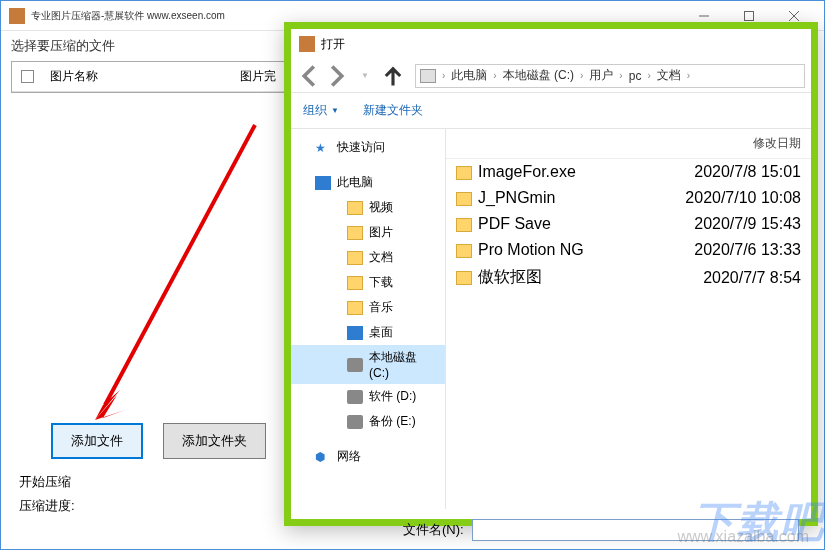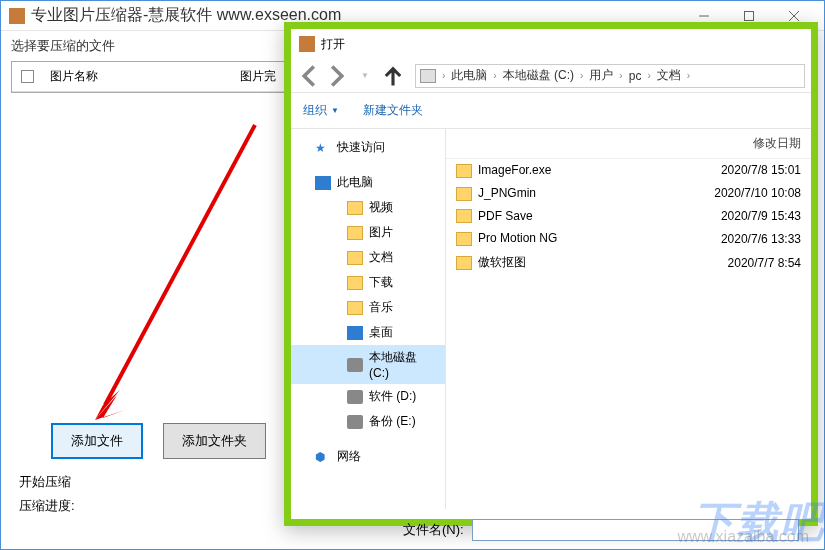--- a/index.html
+++ b/index.html
@@ -2,21 +2,21 @@
 <html><head>
 <meta charset="utf-8">
 <style>
 * { box-sizing: border-box; margin: 0; padding: 0; font-family: "Microsoft YaHei", "Segoe UI", sans-serif; }
 body { width: 825px; height: 550px; background: #fff; position: relative; overflow: hidden; font-size: 12px; }
 
 
 .main-window { width: 825px; height: 550px; border: 1px solid #4a90d9; position: absolute; top: 0; left: 0; }
 .titlebar { height: 30px; background: #fff; display: flex; align-items: center; padding: 0 8px; border-bottom: 1px solid #e5e5e5; }
 .app-icon { width: 16px; height: 16px; background: #c77b3a; margin-right: 6px; }
-.title-text { font-size: 16px; color: #333; flex: 1; }
+.title-text { font-size: 10px; color: #333; flex: 1; }
 .win-controls { display: flex; }
 .win-btn { width: 45px; height: 28px; display: flex; align-items: center; justify-content: center; color: #666; }
 .win-btn svg { width: 10px; height: 10px; }
 
 .section-label { padding: 6px 10px; font-size: 13px; color: #333; }
 .file-table { margin: 0 10px; border: 1px solid #aaa; }
 .table-header { display: flex; background: #fff; border-bottom: 1px solid #ddd; }
 .th { padding: 6px 8px; font-size: 12px; display: flex; align-items: center; }
 .th-check { width: 30px; justify-content: center; }
 .th-name { flex: 0 0 190px; }
@@ -59,21 +59,21 @@
 .ic-star { color: #2e7dd1; }
 .ic-pc { background: #2e7dd1; }
 .ic-folder { background: #ffd56b; border: 1px solid #d9a93a; }
 .ic-disk { background: #888; border-radius: 2px; }
 .ic-net { color: #2e7dd1; }
 
 .file-list { flex: 1; }
 .fl-header { display: flex; padding: 6px 10px; font-size: 12px; color: #444; border-bottom: 1px solid #eee; }
 .fl-name { flex: 0 0 210px; }
 .fl-date { flex: 1; text-align: right; }
-.fl-row { display: flex; padding: 4px 10px; font-size: 12px; align-items: center; }
+.fl-row { display: flex; padding: 4px 10px; font-size: 16px; align-items: center; }
 .fl-row .ic-folder { margin-right: 6px; }
 
 .dlg-footer { height: 42px; display: flex; align-items: center; padding: 0 12px; gap: 8px; }
 .fn-label { font-size: 13px; margin-left: 100px; }
 .fn-input { flex: 1; height: 22px; border: 1px solid #7a9ec9; padding: 0 4px; }
 
 
 .watermark { position: absolute; bottom: 0; right: 0; opacity: 0.35; font-size: 42px; font-weight: bold; font-style: italic; color: #3b82f6; pointer-events: none; letter-spacing: 2px; }
 .watermark-sub { position: absolute; bottom: 4px; right: 16px; opacity: 0.35; font-size: 16px; color: #666; pointer-events: none; }
 </style>

